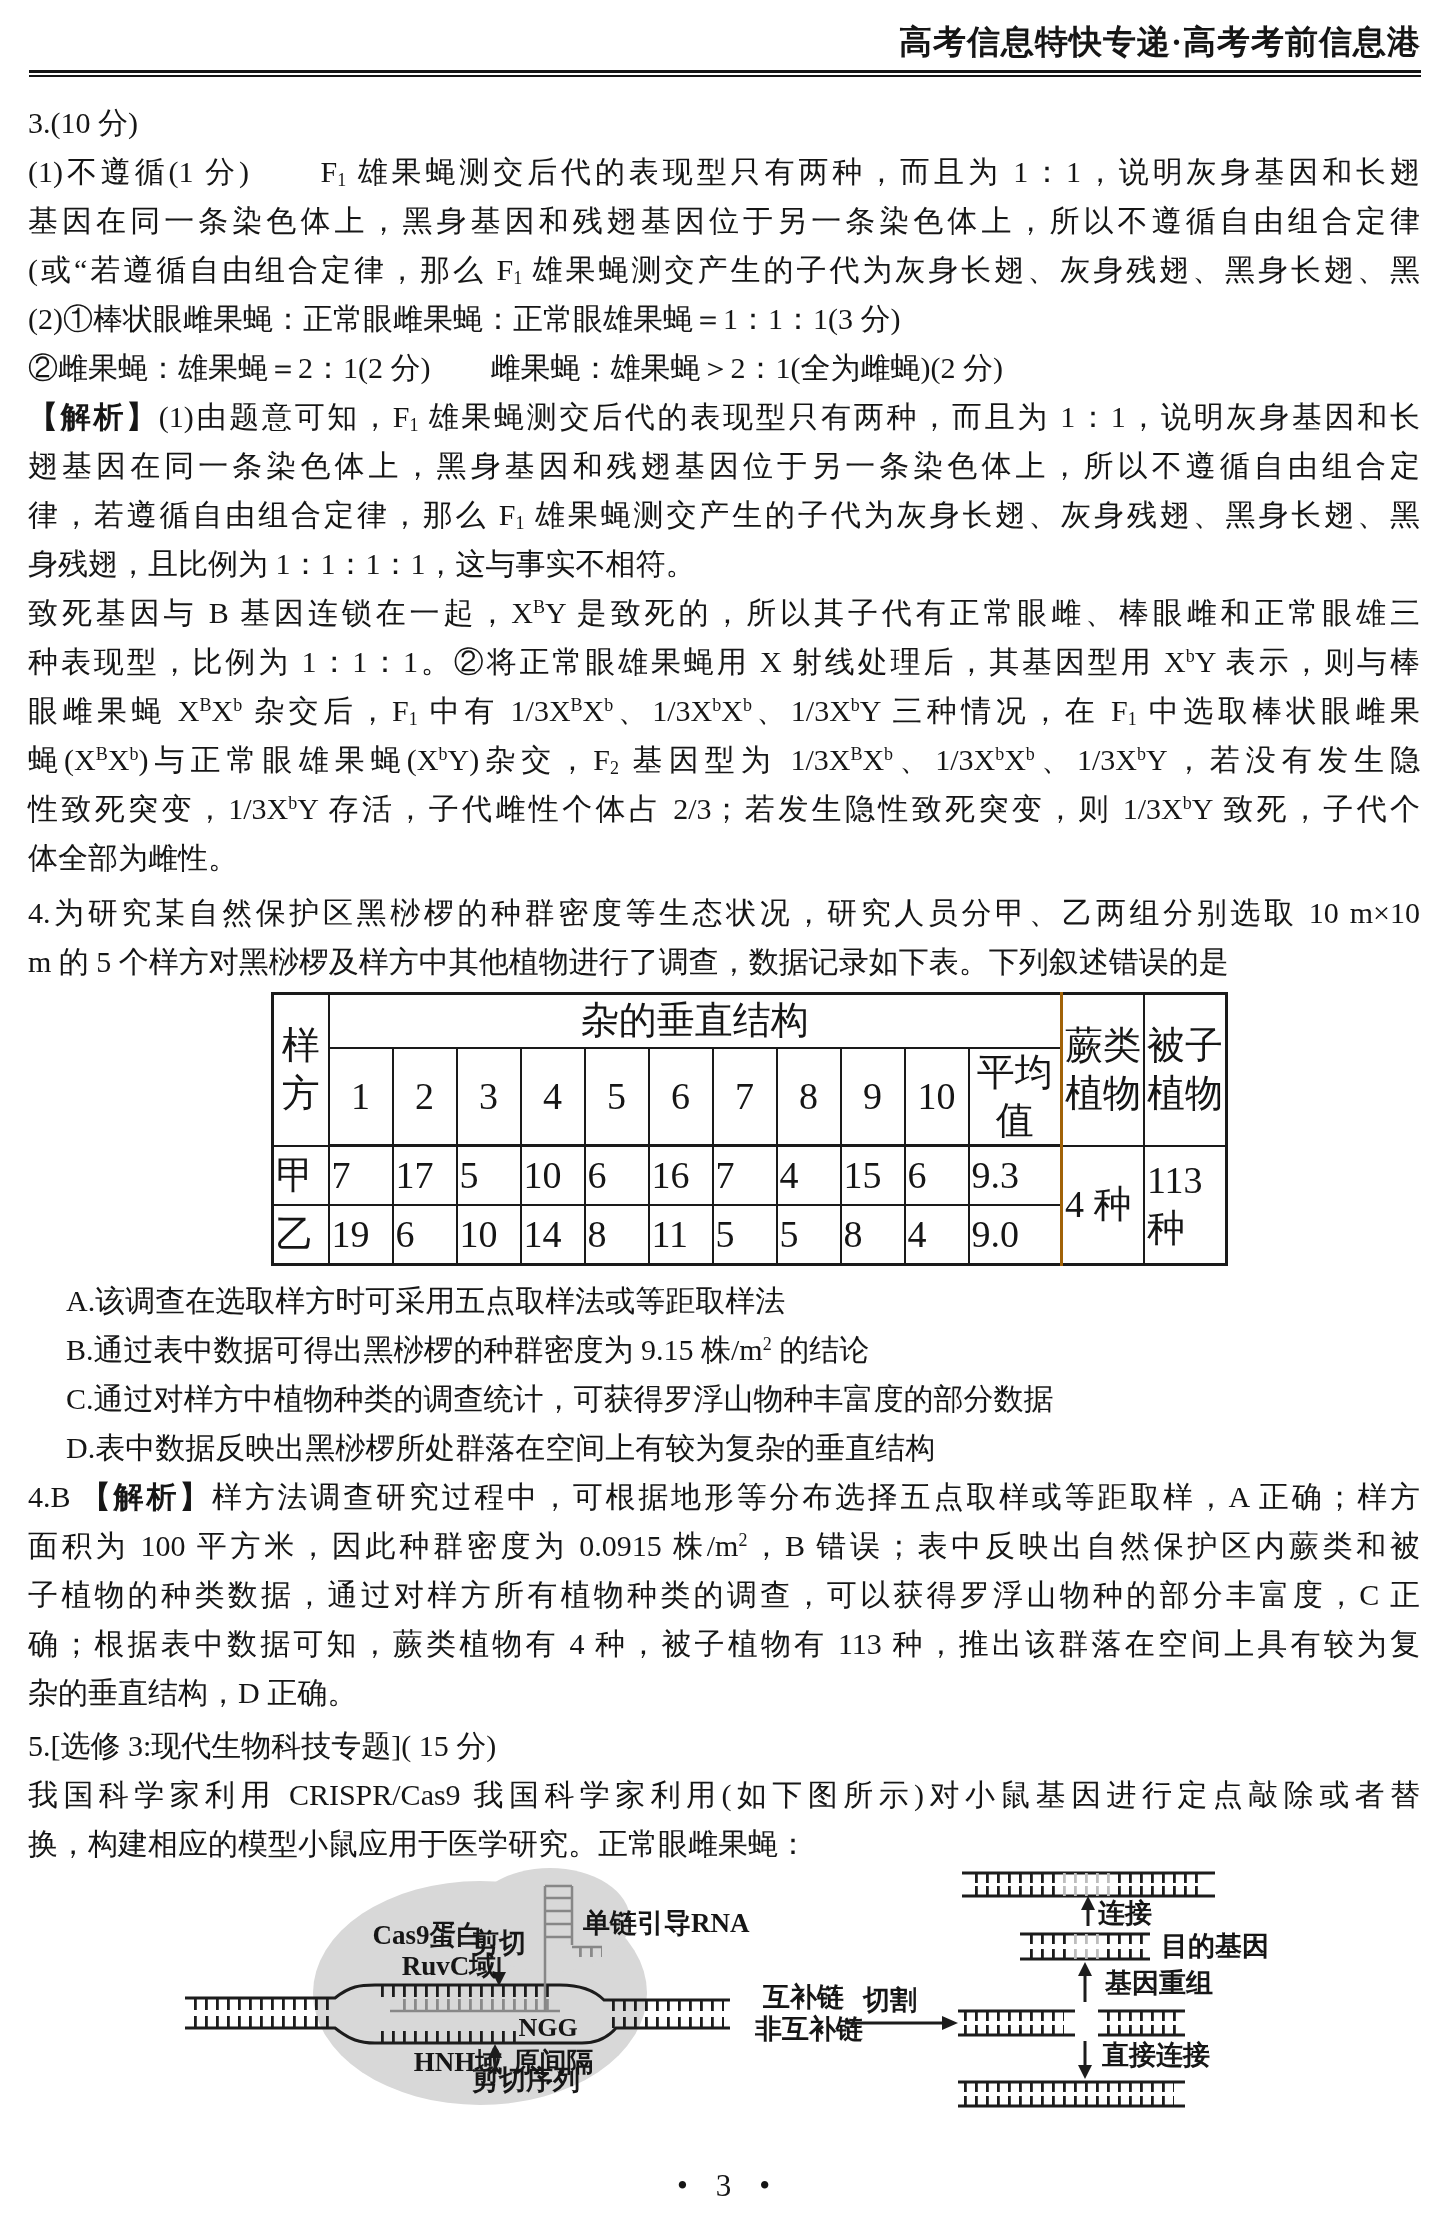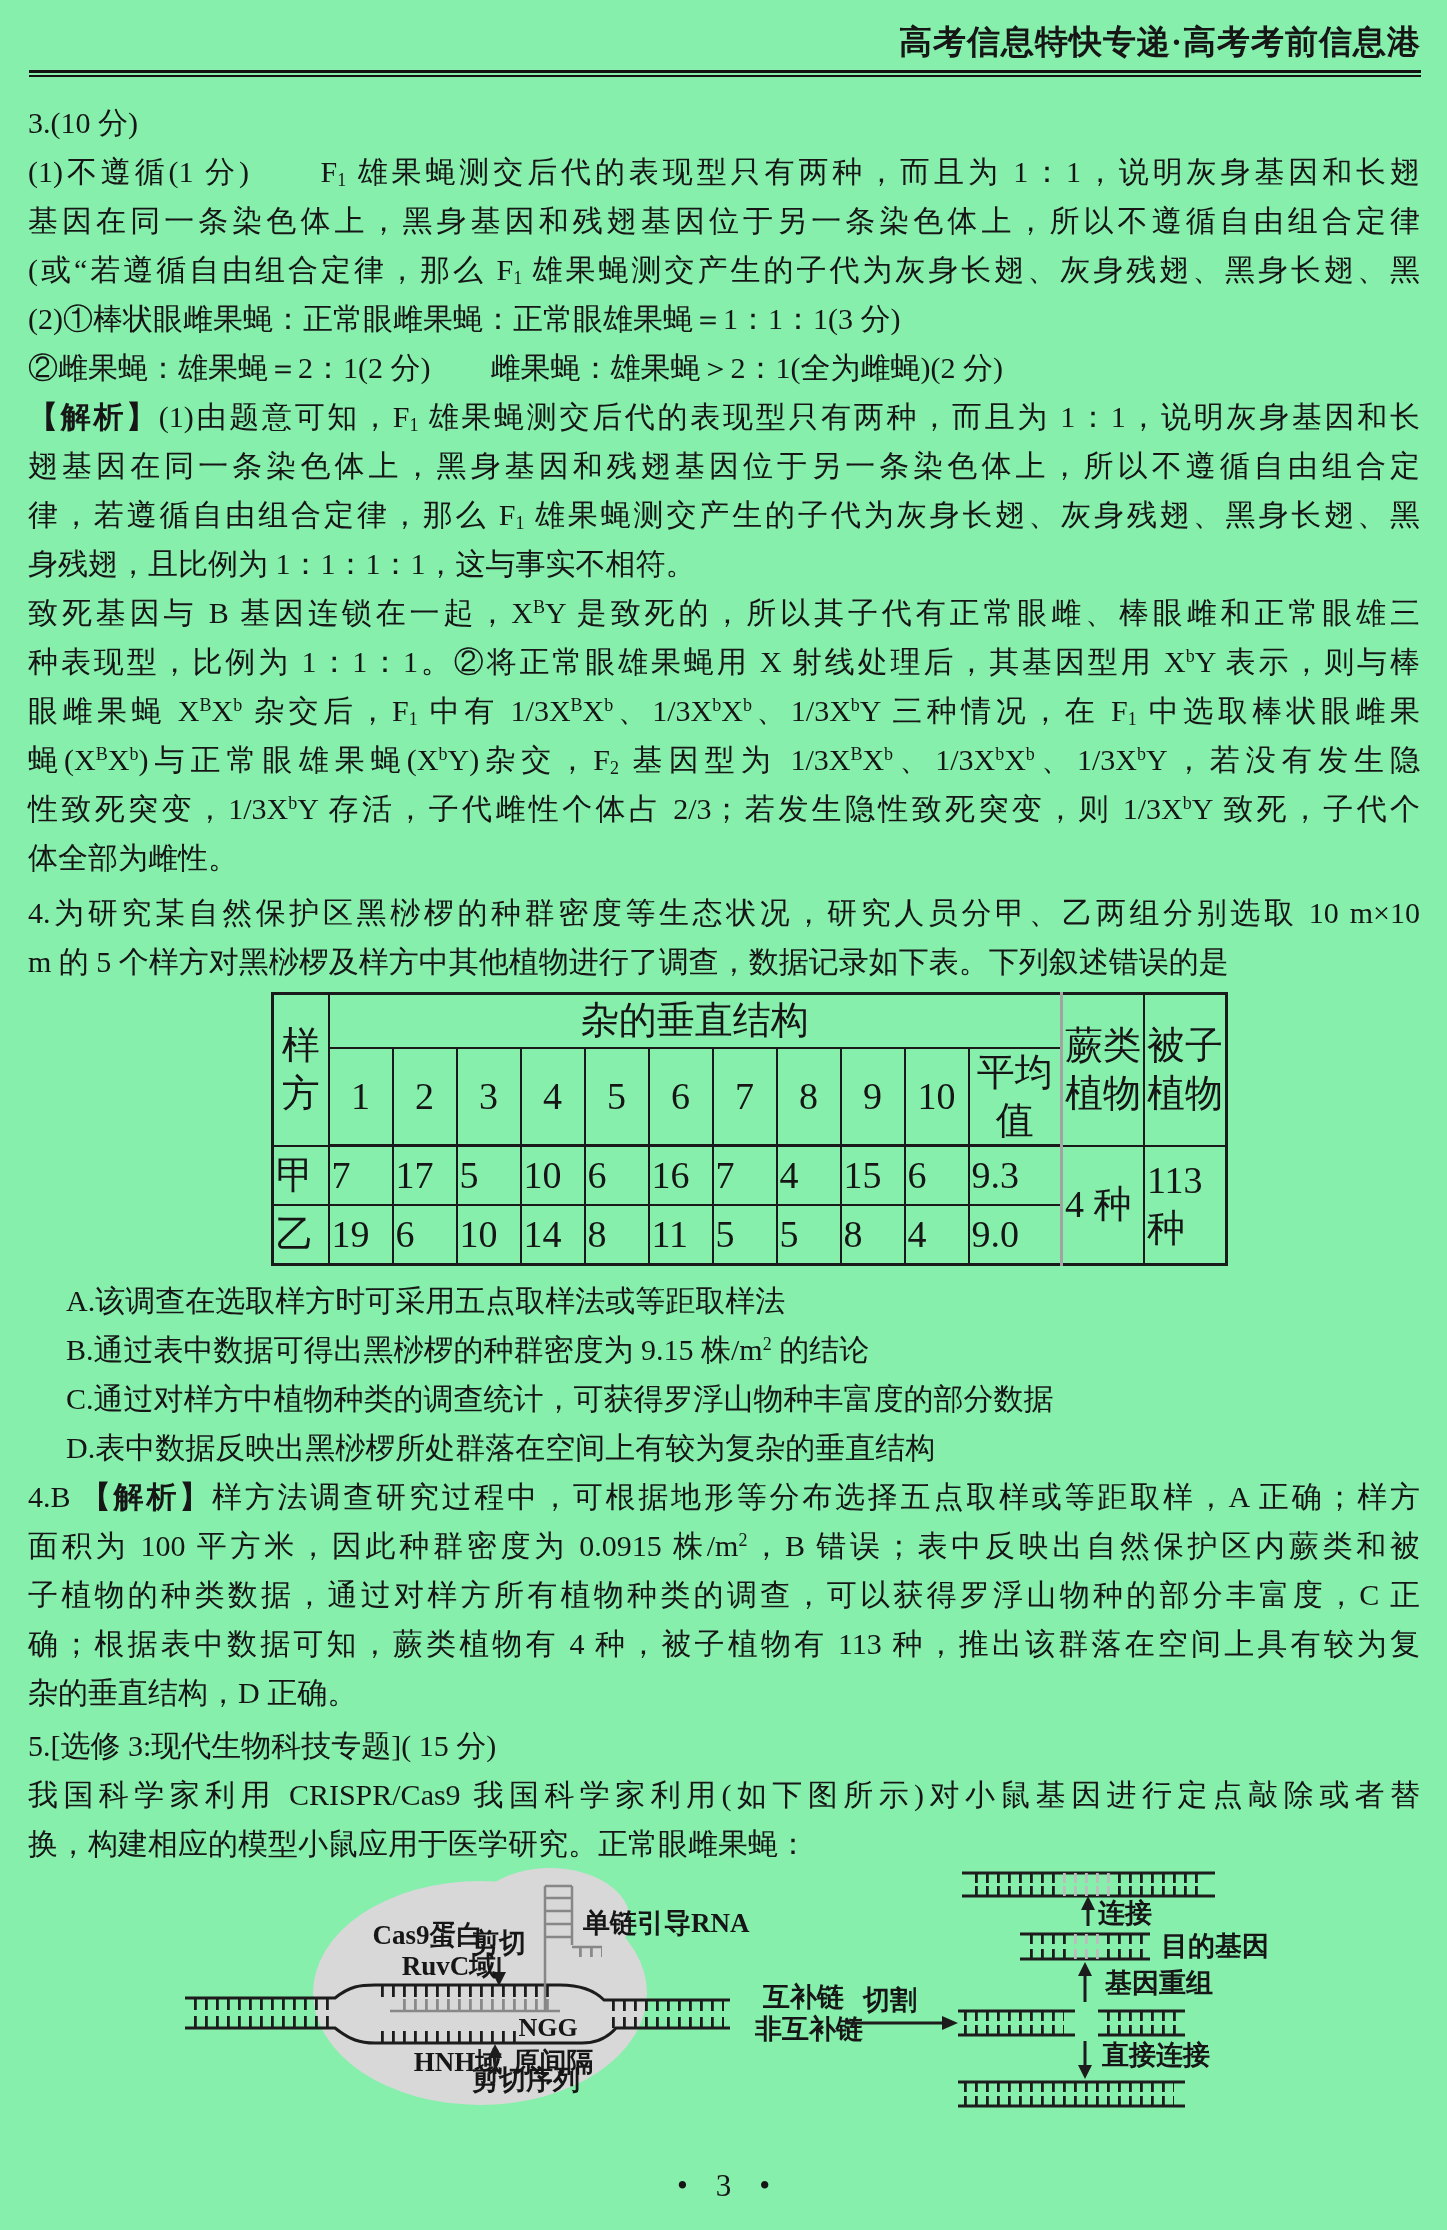--- a/index.html
+++ b/index.html
@@ -1,16 +1,16 @@
 <!DOCTYPE html>
 <html><head>
 <meta charset="utf-8">
 <style>
   html,body{margin:0;padding:0;background:#cfcfcf;}
-  .page{position:relative;width:1447px;height:2230px;margin:0 auto;background:#86efac;
+  .page{position:relative;width:1447px;height:2230px;margin:0 auto;background:#ffffff;
         font-family:"Liberation Serif","DejaVu Serif",serif;color:#161616;overflow:hidden;}
   .hdr{position:absolute;top:20px;right:26px;font-size:33px;font-weight:bold;letter-spacing:1px;white-space:nowrap;}
   .rule{position:absolute;top:70px;left:29px;right:26px;height:2px;
         border-top:3px solid #141414;border-bottom:2px solid #141414;}
   .content{position:absolute;top:98px;left:28px;right:27px;font-size:30px;line-height:49px;}
   .line{height:49px;white-space:nowrap;}
   .line.out{margin-left:0;}
   .line.opt{margin-left:38px;}
   .line.just{text-align:justify;text-align-last:justify;white-space:normal;}
   .line b{font-weight:bold;}
@@ -18,21 +18,21 @@
   sup{vertical-align:0.58em;}
   sub{vertical-align:-0.22em;}
   .sec-q4{margin-top:6px;}
   .sec-q5{margin-top:4px;}
   .qtable{border-collapse:collapse;border:3px solid #1a1a1a;margin:6px 7px 10px 243px;
           font-size:38px;table-layout:fixed;}
   .qtable th,.qtable td{border:2px solid #1a1a1a;font-weight:normal;padding:0 2px;line-height:1.25;}
   .qtable tr.grow th{height:52px;}
   .qtable tr.srow th{height:56px;border-bottom:3px solid #1a1a1a;}
   .qtable tr.drow td{height:57px;}
-  .qtable .tl{border-left:3px solid #a3a3a3;}
+  .qtable .tl{border-left:3px solid #a16207;}
   .qtable .vh{width:76px;}
   .fig{display:block;margin-left:122px;margin-top:0;}
   .fig text{font-weight:bold;fill:#161616;font-family:"Liberation Serif","DejaVu Serif",serif;}
   .footer{position:absolute;top:2168px;left:0;right:0;text-align:center;font-size:31px;}
   .footer span{margin:0 14px;}
 </style>
 </head>
 <body>
 
 <div class="page">

